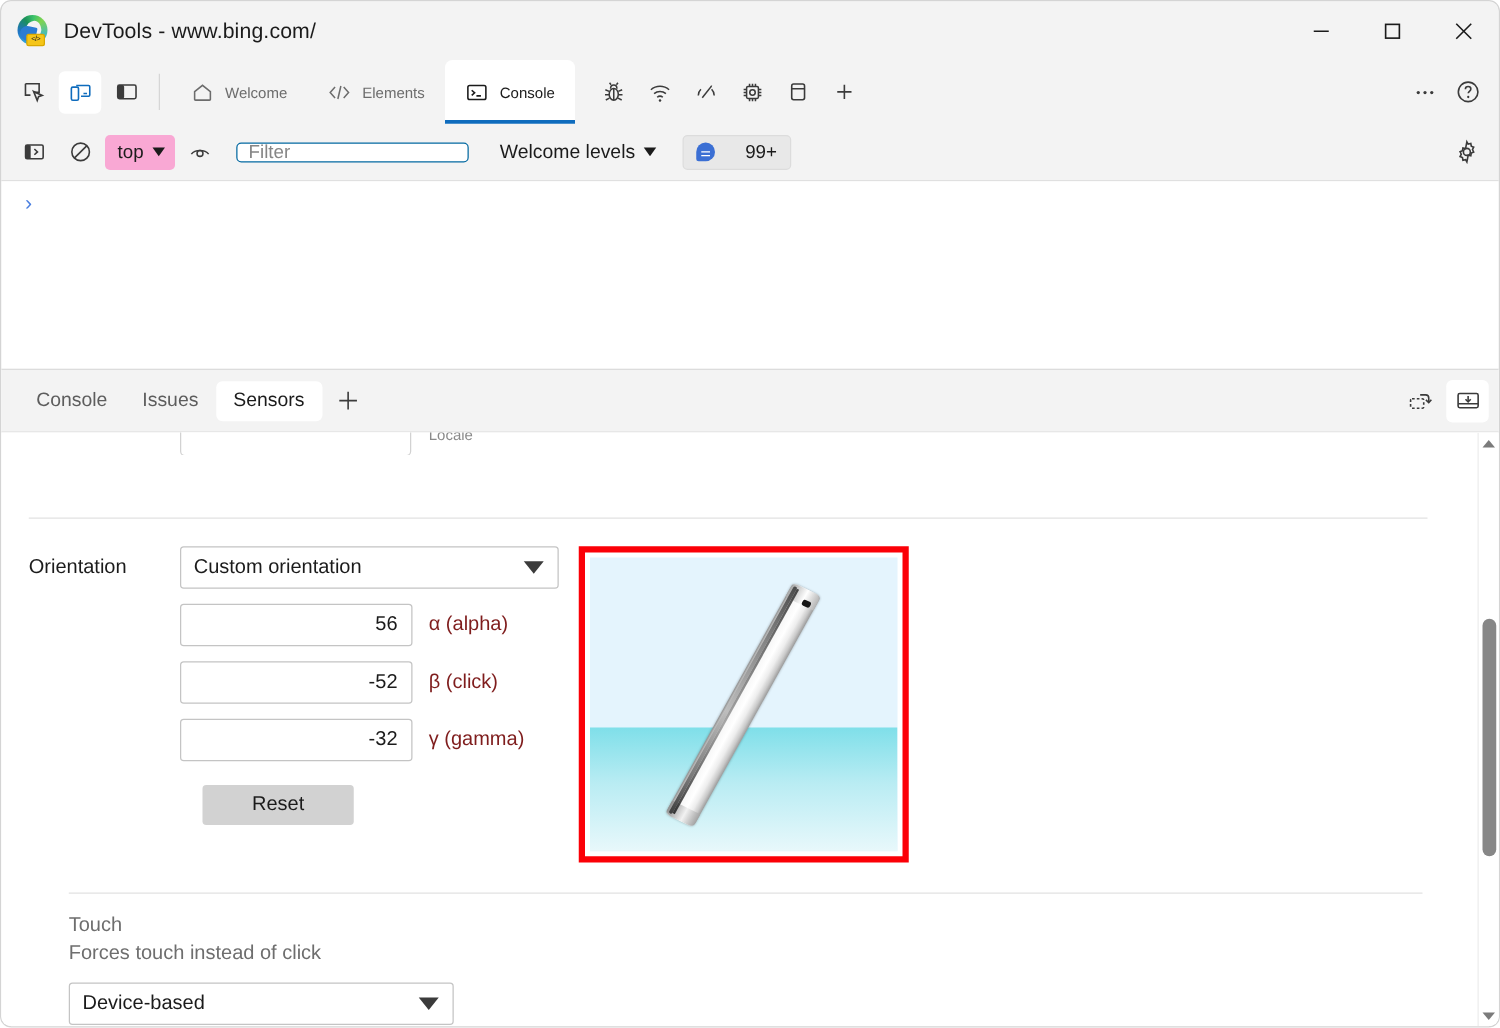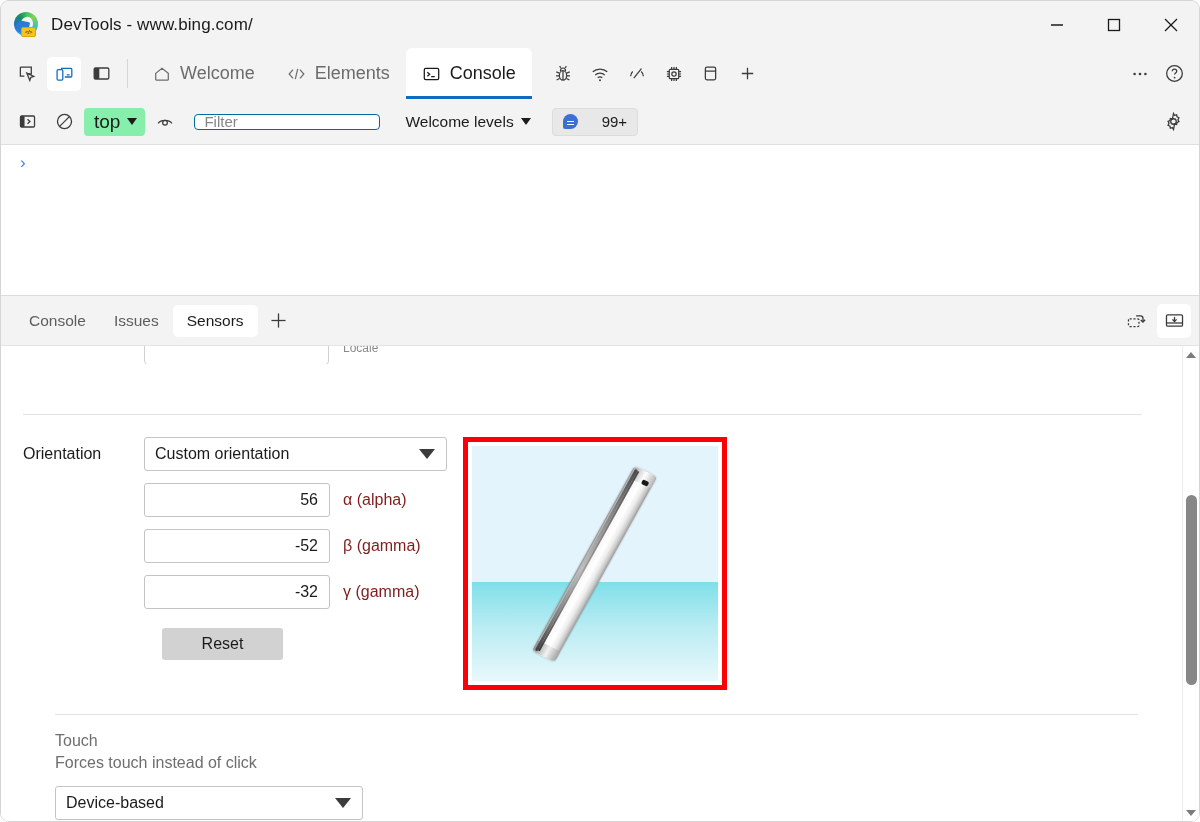--- a/index.html
+++ b/index.html
@@ -98,21 +98,21 @@
   .iconbtn svg { fill: none; stroke: #3b3b3b; stroke-width: 1.35; }
   .iconbtn.active svg { stroke: #0f6cbd; }
   .vdiv {
     width: 1px; background: #d6d6d6;
     margin: 11px 9px 11px 9px;
   }
   .tabs { display: flex; align-items: stretch; }
   .tab {
     display: flex; align-items: center; gap: 9px;
     padding: 0 16px; cursor: default;
-    font-size: 18px; color: #6c6c6c;
+    font-size: 12px; color: #6c6c6c;
     position: relative; white-space: nowrap;
   }
   .tab svg { fill: none; stroke: #6c6c6c; stroke-width: 1.4; }
   .tab.selected {
     background: #ffffff; color: #1b1b1b;
     border-radius: 6px 6px 0 0;
   }
   .tab.selected svg { stroke: #1b1b1b; }
   .tab.selected::after {
     content: ""; position: absolute;
@@ -130,22 +130,22 @@
     height: 46px; flex: 0 0 46px;
     background: #f3f3f3;
     display: flex; align-items: center;
     padding: 0 9px; gap: 3px;
     border-bottom: 1px solid #e0e0e0;
   }
   .filterbar svg { fill: none; stroke: #3b3b3b; stroke-width: 1.35; }
   .ctx-select {
     display: flex; align-items: center; gap: 7px;
     height: 28px; padding: 0 8px 0 10px;
-    background: #86efac; border-radius: 4px;
-    font-size: 19px; color: #1b1b1b; cursor: default;
+    background: #f9a8d4; border-radius: 4px;
+    font-size: 15px; color: #1b1b1b; cursor: default;
   }
   .caret { width: 0; height: 0;
     border-left: 5.5px solid transparent;
     border-right: 5.5px solid transparent;
     border-top: 7px solid #1b1b1b; }
   .filter-input {
     width: 186px; height: 16px;
     margin-left: 9px;
     border: 1px solid #0369a1; border-radius: 4px;
     background: #ffffff;
@@ -669,21 +669,21 @@
                 <span class="tri-down"></span>
               </div>
             </div>
 
             <div class="angle-row">
               <input class="angle-input" value="56" style="">
               <span class="angle-label">α (alpha)</span>
             </div>
             <div class="angle-row">
               <input class="angle-input" value="-52" style="">
-              <span class="angle-label">β (gamma)</span>
+              <span class="angle-label">β (click)</span>
             </div>
             <div class="angle-row">
               <input class="angle-input" value="-32" style="">
               <span class="angle-label">γ (gamma)</span>
             </div>
 
             <div class="reset-wrap">
               <button class="reset-btn">Reset</button>
             </div>
           </div>

